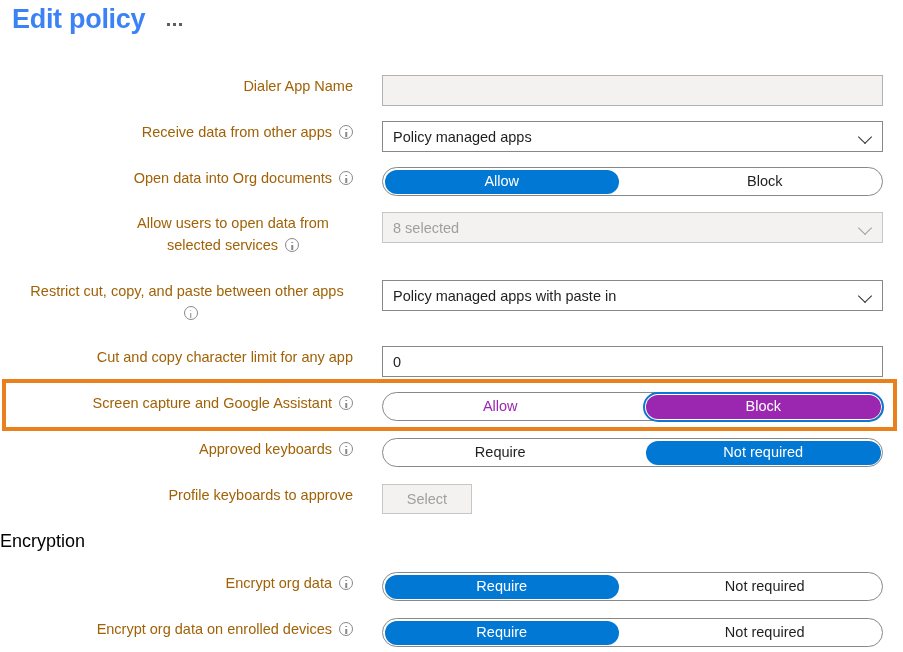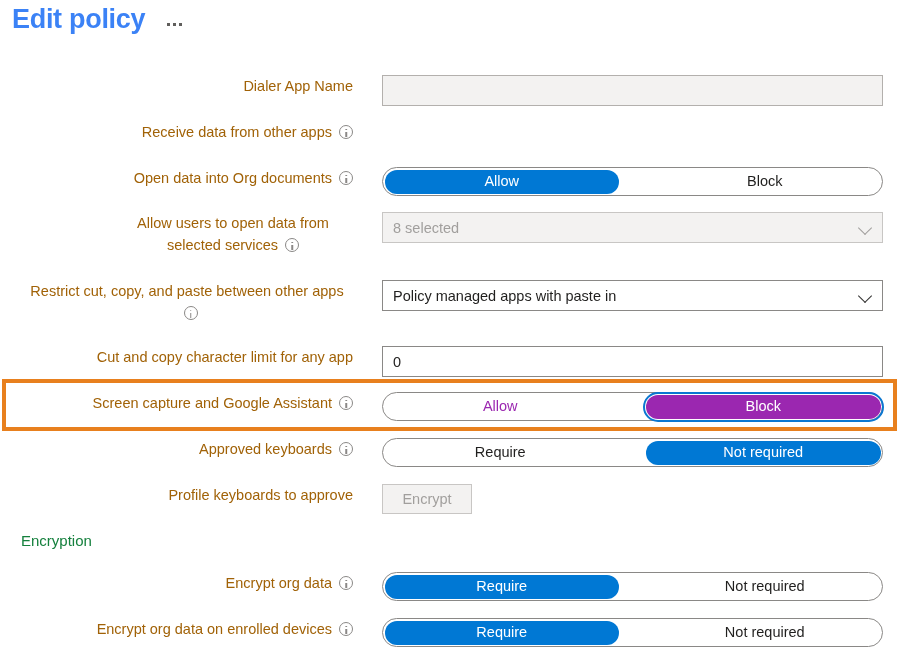--- a/index.html
+++ b/index.html
@@ -204,23 +204,22 @@
     border: 1px solid #c8c6c4;
     background: #f3f2f1;
     color: #a19f9d;
     font-size: 14.5px;
     font-family: "Liberation Sans", sans-serif;
     line-height: 28px;
   }
 
   
   .section-heading {
-    font-size: 15px;
-    color: #15803d;
-    padding-left: 21px;
+    font-size: 18px;
+    color: #000000;
     line-height: 22px;
   }
 
   
   .highlight-box {
     position: absolute;
     border: 4px solid #e8801e;
     pointer-events: none;
     z-index: 10;
   }
@@ -243,20 +242,26 @@
     <div class="row" style="position: absolute; left: 0px; width: 903px; top: 13px;">
       <div class="label-cell">
         <div class="label-inner"><span>Dialer App Name</span></div>
       </div>
       <div class="ctrl-cell"><input type="text" class="textbox disabled" disabled="" value="" style=""></div>
     </div>
     <div class="row" style="position: absolute; left: 0px; width: 903px; top: 59px;">
       <div class="label-cell">
         <div class="label-inner"><span>Receive data from other apps</span><span class="info-icon"></span></div>
       </div>
+      <div class="ctrl-cell">
+        <div class="dropdown">
+          <span class="dd-value">Policy managed apps</span>
+          <span class="chevron"></span>
+        </div>
+      </div>
     </div>
     <div class="row" style="position: absolute; left: 0px; width: 903px; top: 105px;">
       <div class="label-cell">
         <div class="label-inner"><span>Open data into Org documents</span><span class="info-icon"></span></div>
       </div>
       <div class="ctrl-cell">
         <div class="seg">
           <div class="seg-opt selected">Allow</div>
           <div class="seg-opt">Block</div>
         </div>
@@ -309,21 +314,21 @@
         <div class="seg">
           <div class="seg-opt">Require</div>
           <div class="seg-opt selected">Not required</div>
         </div>
       </div>
     </div>
     <div class="row" style="position: absolute; left: 0px; width: 903px; top: 422px;">
       <div class="label-cell">
         <div class="label-inner"><span>Profile keyboards to approve</span></div>
       </div>
-      <div class="ctrl-cell"><button class="btn" disabled="">Encrypt</button></div>
+      <div class="ctrl-cell"><button class="btn" disabled="">Select</button></div>
     </div>
     <div class="row" style="position: absolute; left: 0px; width: 903px; top: 510px;">
       <div class="label-cell">
         <div class="label-inner"><span>Encrypt org data</span><span class="info-icon"></span></div>
       </div>
       <div class="ctrl-cell">
         <div class="seg">
           <div class="seg-opt selected">Require</div>
           <div class="seg-opt">Not required</div>
         </div>

